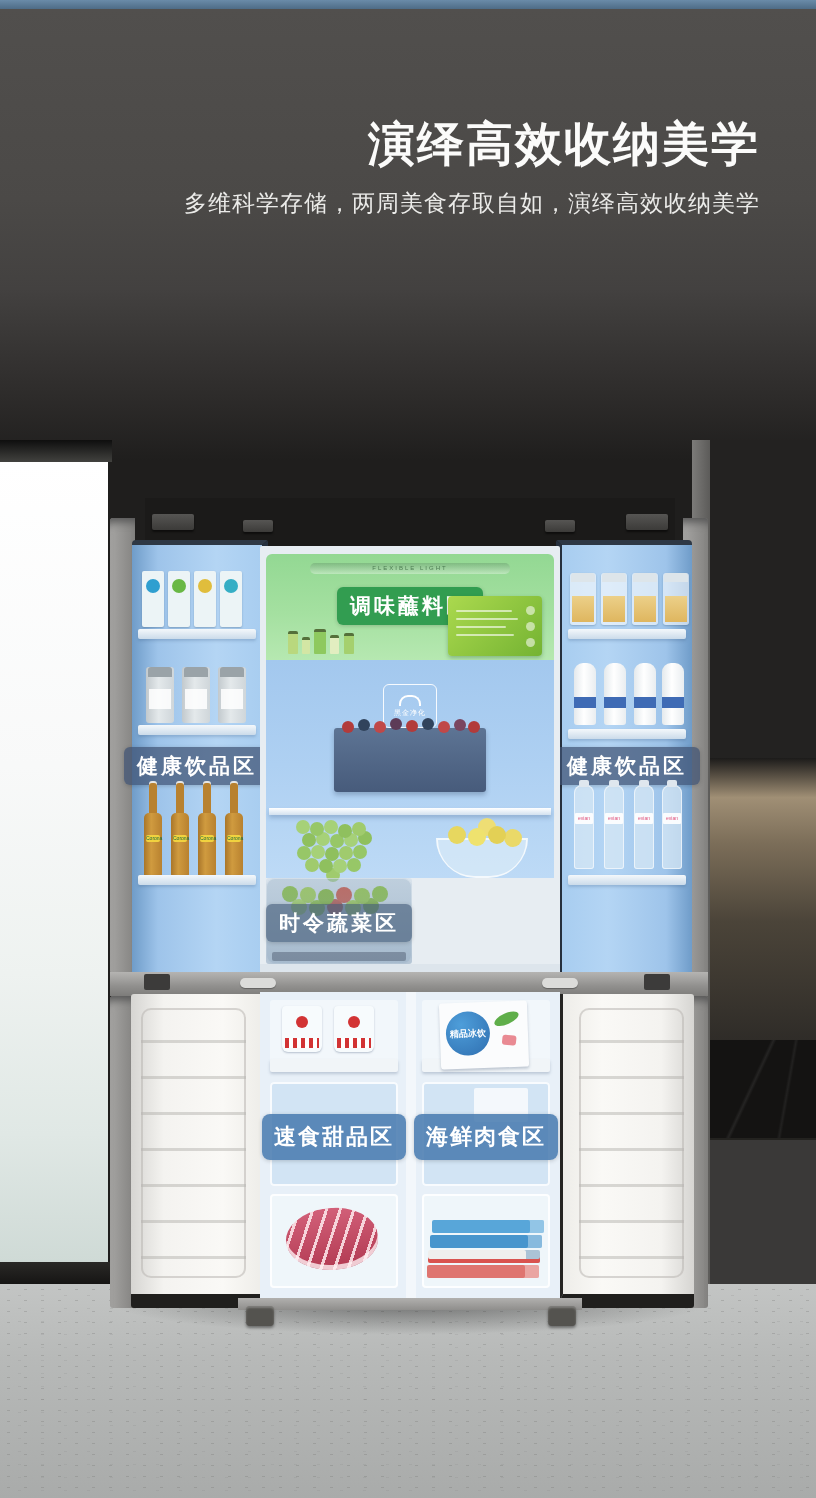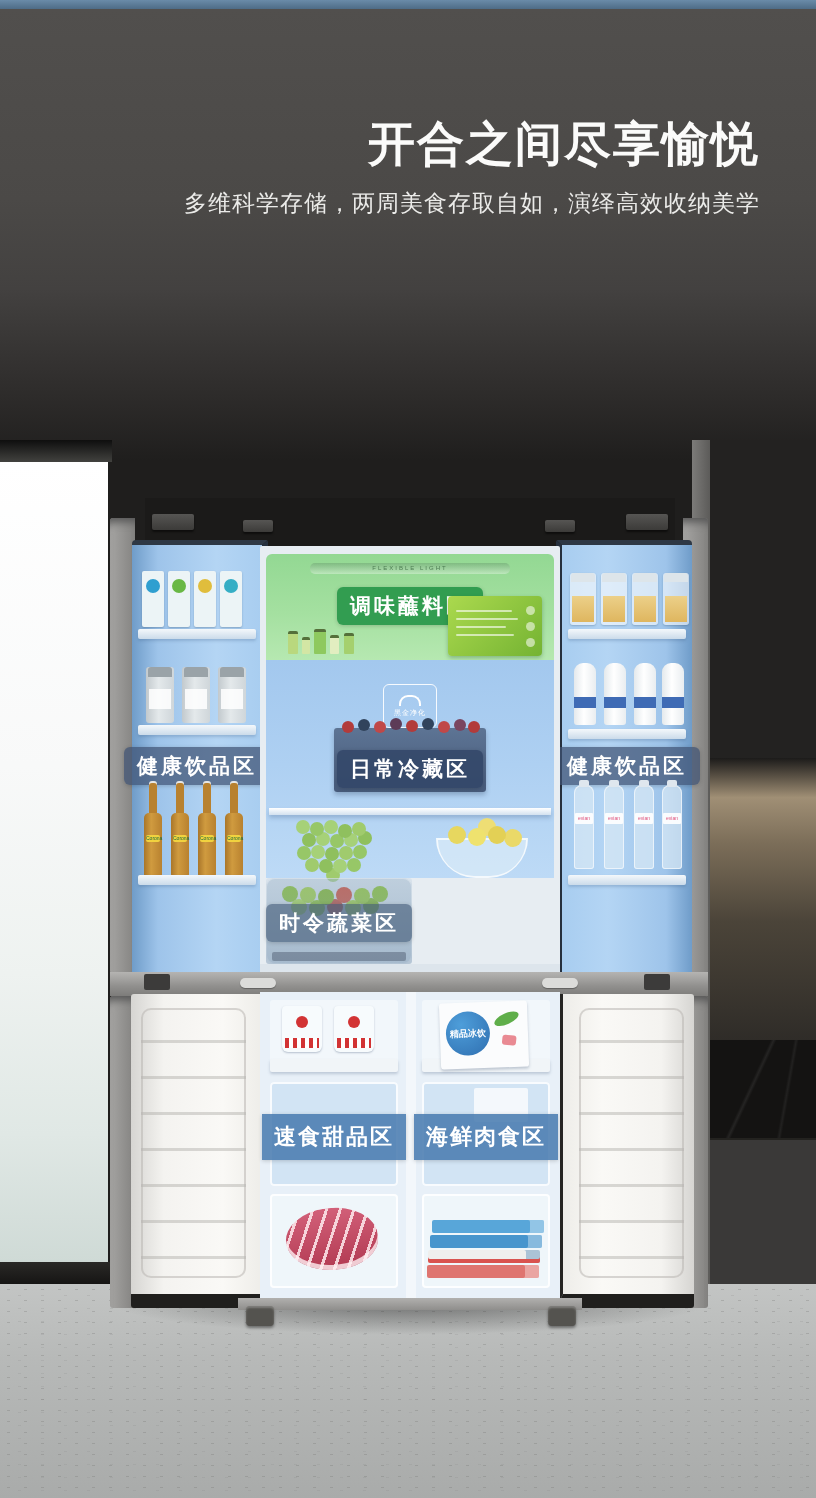--- a/index.html
+++ b/index.html
@@ -179,21 +179,21 @@
   .comp-l{left:6px;} .comp-r{left:158px;}
   .fz-shelf{position:absolute;left:4px;top:2px;width:128px;height:72px;background:rgba(249,252,254,.6);border-radius:3px;}
   .fz-shelf .fbar{position:absolute;left:0;right:0;bottom:0;height:13px;background:#f1f5f8;box-shadow:0 2px 3px rgba(90,110,140,.3);border-radius:2px;}
   .tub{position:absolute;top:6px;width:40px;height:46px;background:#f7fbfd;border-radius:4px 4px 6px 6px;box-shadow:0 1px 2px rgba(70,90,120,.35);}
   .tub::before{content:"";position:absolute;left:14px;top:10px;width:12px;height:12px;border-radius:50%;background:#d23334;}
   .tub::after{content:"";position:absolute;left:3px;right:3px;bottom:4px;height:10px;
     background:repeating-linear-gradient(90deg,#d23334 0 4px,#ffffff 4px 8px);}
   .tb1{left:12px;} .tb2{left:64px;}
   .fz-mid{position:absolute;left:4px;top:84px;width:128px;height:104px;border-radius:4px;
     background:rgba(206,226,243,.85);box-shadow:inset 0 0 0 2px rgba(255,255,255,.85);}
-  .badge-fz{top:32px;font-size:22px;letter-spacing:2px;padding:8px 12px;border-radius:0;background:rgba(74,124,176,.88);}
+  .badge-fz{top:32px;font-size:22px;letter-spacing:2px;padding:8px 12px;border-radius:8px;background:rgba(74,124,176,.88);}
   .fz-bot{position:absolute;left:4px;top:196px;width:128px;height:94px;border-radius:4px;
     background:rgba(240,246,250,.9);box-shadow:inset 0 0 0 2px rgba(255,255,255,.85);}
   .meat{position:absolute;left:16px;top:14px;width:92px;height:62px;transform:rotate(-7deg);
     border-radius:48% 52% 46% 54%;
     background:repeating-linear-gradient(115deg,rgba(255,235,238,.85) 0 3px,rgba(255,235,238,0) 3px 13px),
                linear-gradient(180deg,#d26079,#b23a52);box-shadow:inset 0 -5px 0 rgba(255,240,242,.8);}
   .icecard{position:absolute;left:18px;top:2px;width:88px;height:66px;background:#fbfcfd;border-radius:3px;
     transform:rotate(-2deg);box-shadow:0 2px 3px rgba(70,90,120,.3);z-index:2;}
   .icecircle{position:absolute;left:6px;top:9px;width:44px;height:44px;border-radius:50%;
     background:radial-gradient(circle at 35% 30%,#4e9eda,#2f6fb0);color:#fff;font-size:9px;font-weight:bold;
@@ -223,21 +223,21 @@
   <div class="abs window-sill"></div>
   <div class="abs wall-corner"></div>
   <div class="abs cab-upper"></div>
   <div class="abs cab-glow"></div>
   <div class="abs backsplash"></div>
   <div class="abs cab-base"></div>
   <div class="abs floor"></div>
   <div class="abs floor-shadow"></div>
 
   <div class="abs hero">
-    <div class="t">开合之间尽享愉悦</div>
+    <div class="t">演绎高效收纳美学</div>
     <div class="sub">多维科学存储，两周美食存取自如，演绎高效收纳美学</div>
   </div>
 
   <div class="abs back-top"></div>
   <div class="abs hinge h1"></div>
   <div class="abs hinge h2"></div>
   <div class="abs hinge h3"></div>
   <div class="abs hinge h4"></div>
   <div class="abs door-edge de-l"></div>
   <div class="abs door-edge de-r"></div>
@@ -319,21 +319,20 @@
   </div>
 
   <div class="abs zone-blue">
     <div class="purify">
       <div class="hat"></div>
       <div class="ptxt">黑金净化</div>
     </div>
     <div class="berry-box">
       <div class="berries"></div>
     </div>
-    <div class="badge badge-daily">日常冷藏区</div>
     <div class="shelf-line"></div>
     <div class="grapes"></div>
     <div class="bowl">
       <div class="fruits"></div>
     </div>
   </div>
 
   <div class="abs drawer-veg">
     <div class="apples"></div>
     <div class="drawer-glass"></div>

